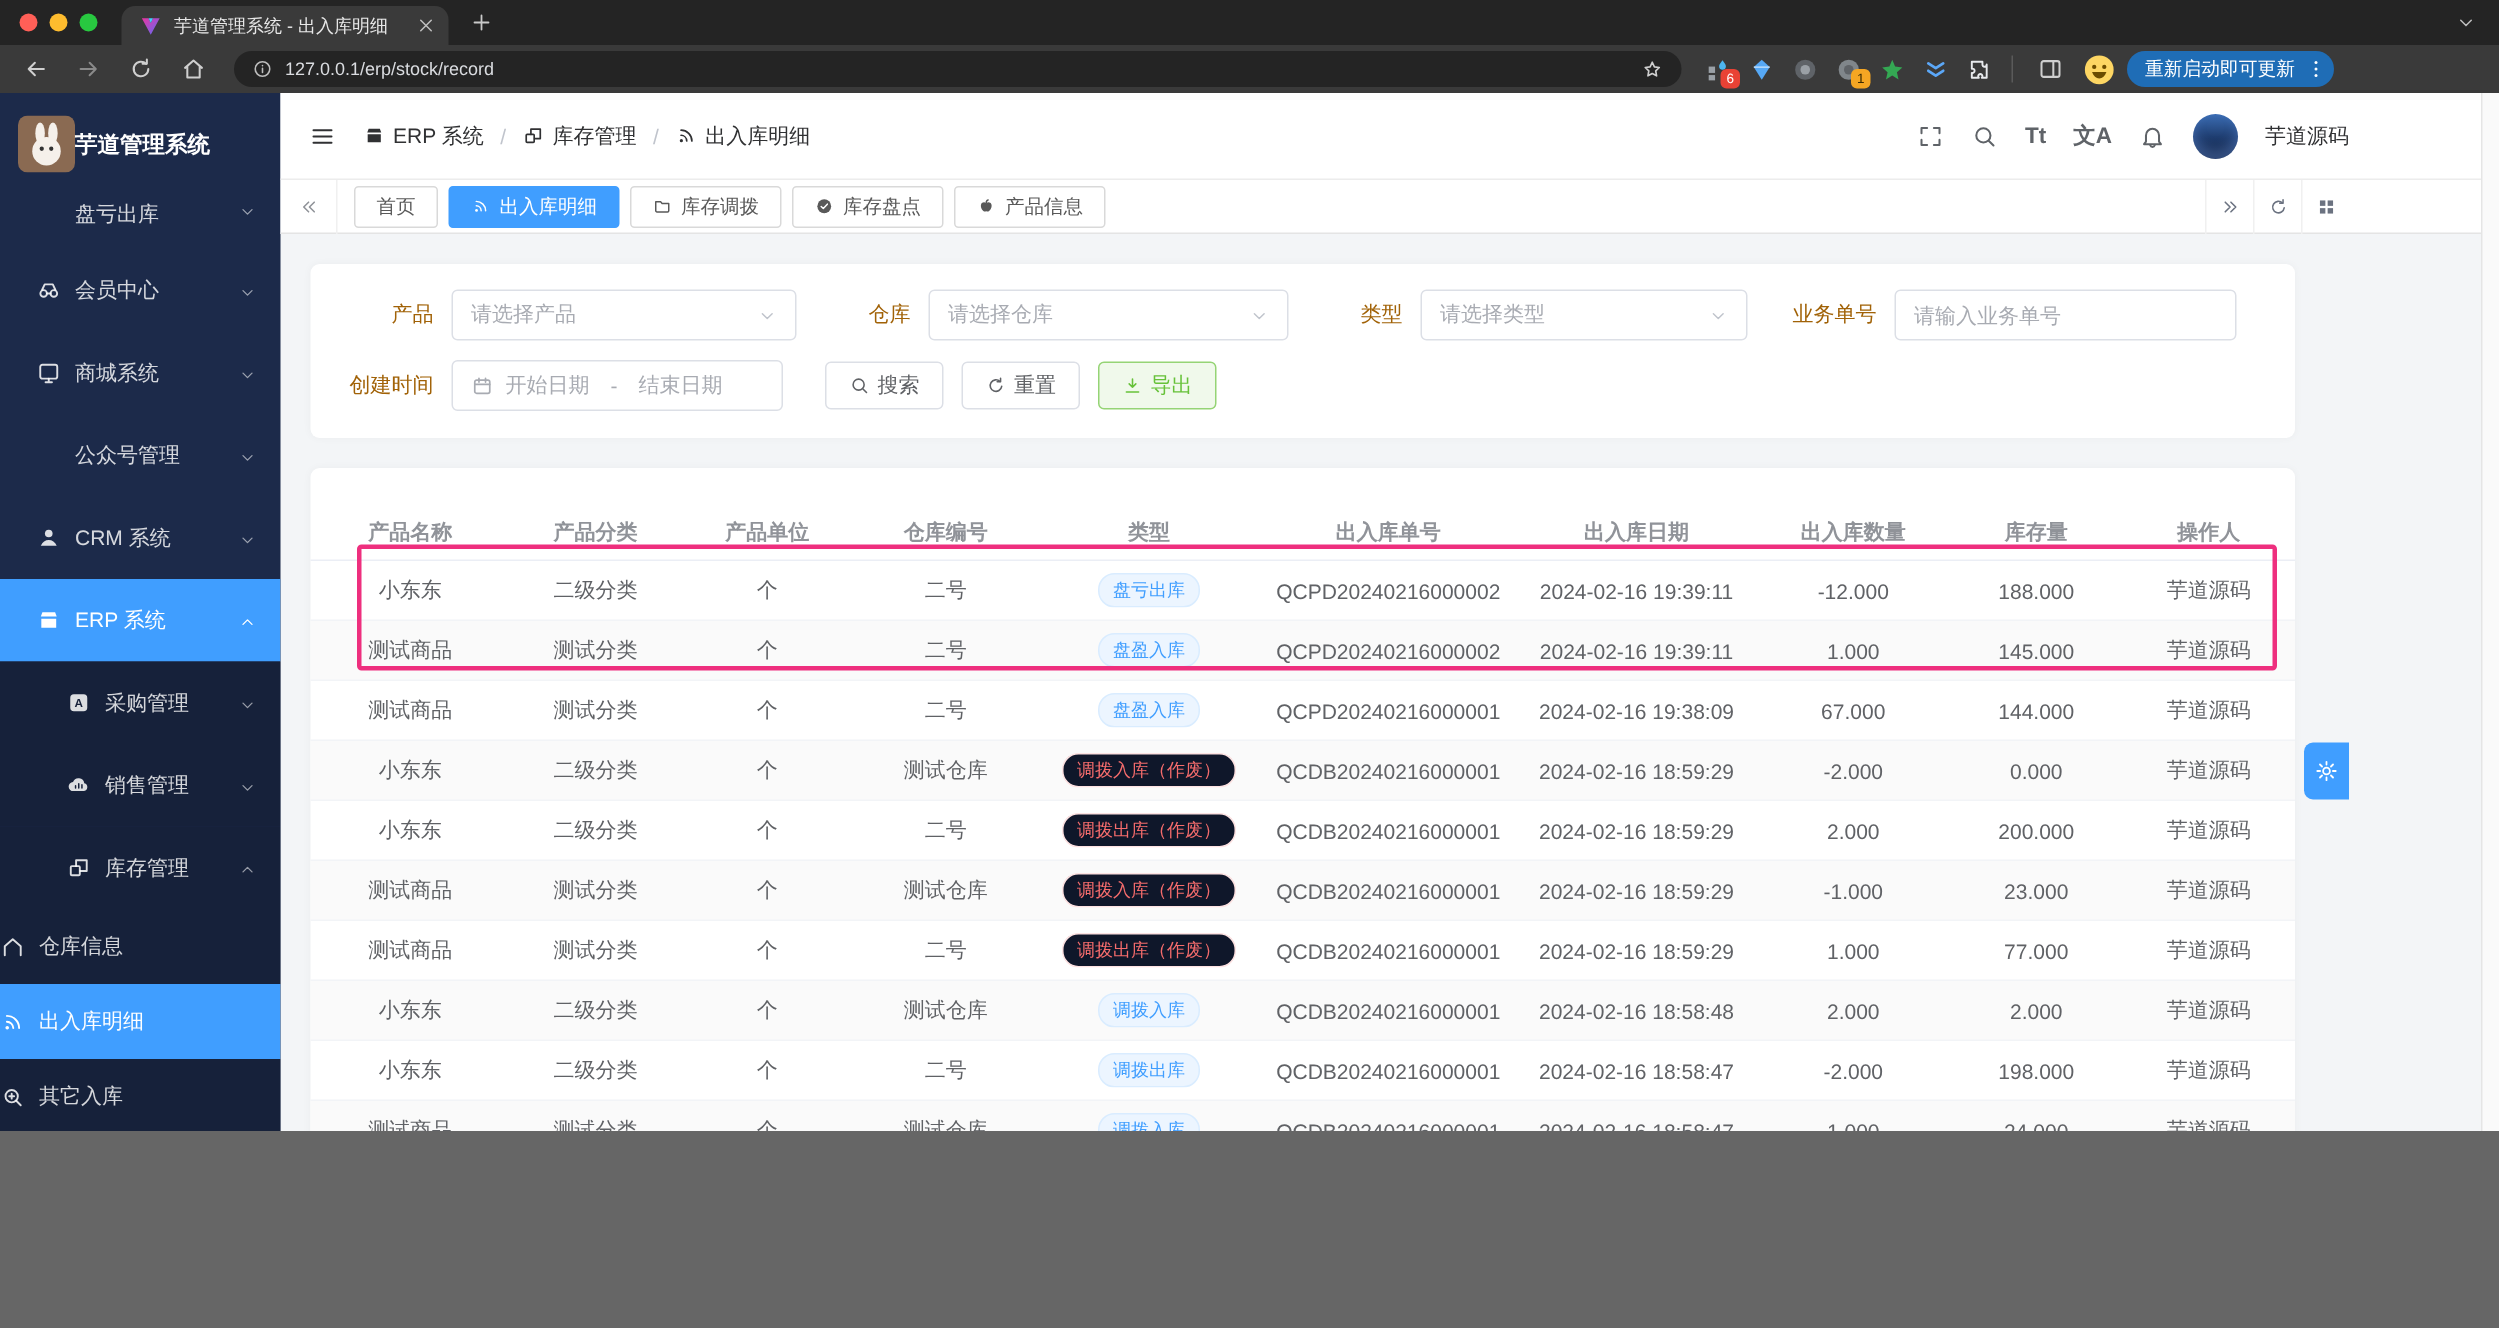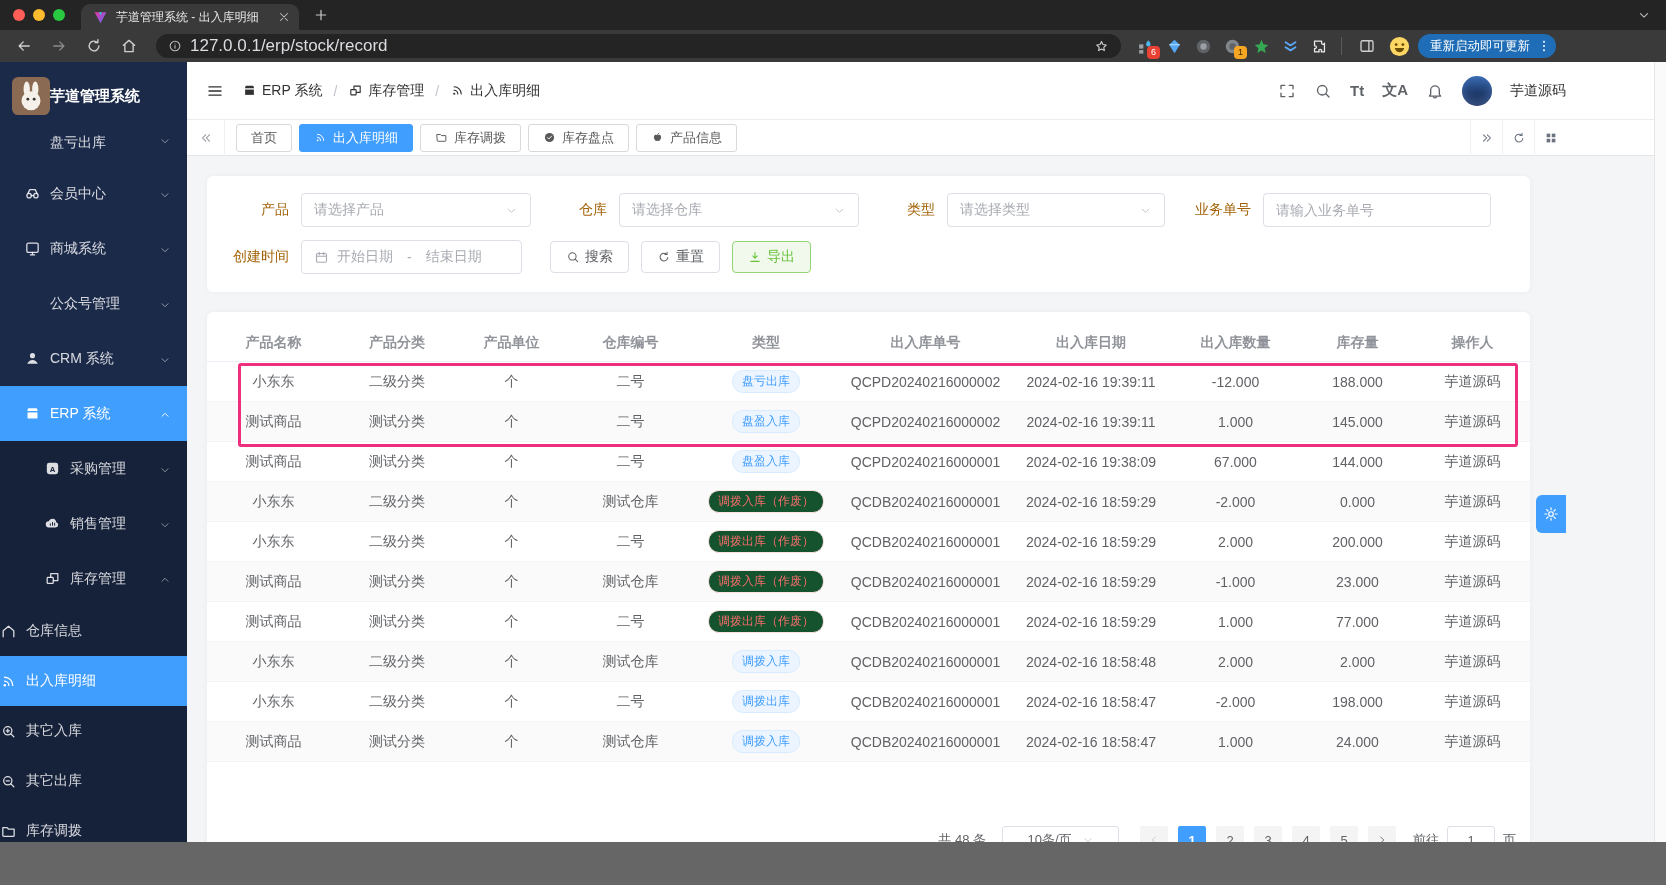--- a/index.html
+++ b/index.html
@@ -1,35 +1,35 @@
 <!DOCTYPE html>
 <html><head>
 <meta charset="utf-8">
 <style>
   *{margin:0;padding:0;box-sizing:border-box}
   body{font-family:"Liberation Sans","DejaVu Sans",sans-serif;background:#666}
-  .screen{position:relative;width:1666px;height:842px;overflow:hidden;background:#f3f5f7}
+  .screen{position:relative;width:1666px;height:754px;overflow:hidden;background:#f3f5f7}
   [data-icon]{display:inline-flex;align-items:center;justify-content:center}
   [data-icon] svg{width:100%;height:100%;display:block}
 
   
   .tabstrip{height:30px;background:#242424;display:flex;align-items:center;position:relative}
   .traffic{display:flex;gap:8px;padding:0 16px 0 13px}
   .light{width:12px;height:12px;border-radius:50%}
   .l-red{background:#ff5f57}.l-yellow{background:#febc2e}.l-green{background:#28c840}
   .btab{width:218px;height:26px;margin-top:4px;background:#3a3a3a;border-radius:9px 9px 0 0;display:flex;align-items:center;gap:8px;padding:0 8px 0 12px;color:#e8e8e8;font-size:12px}
   .favicon{width:15px;height:15px;flex:0 0 15px}
   .btab-title{flex:1;white-space:nowrap;overflow:hidden;text-overflow:ellipsis}
   .btab-close{width:14px;height:14px;color:#bdbdbd}
   .newtab{width:16px;height:16px;color:#c9c9c9;margin-left:14px}
   .tabsearch{position:absolute;right:14px;top:8px;width:16px;height:14px;color:#bdbdbd}
   .toolbar{height:32px;background:#3a3a3a;display:flex;align-items:center;padding:0 10px;gap:7px}
   .nav-ic{width:18px;height:18px;color:#cfcfcf;flex:0 0 18px;margin:0 5px}
   .nav-ic.dis{color:#8a8a8a}
-  .omnibox{flex:1;height:24px;background:#242424;border-radius:13px;display:flex;align-items:center;padding:0 12px;gap:8px;color:#dadce0;font-size:17px;margin:0 6px}
+  .omnibox{flex:1;height:24px;background:#242424;border-radius:13px;display:flex;align-items:center;padding:0 12px;gap:8px;color:#dadce0;font-size:12px;margin:0 6px}
   .omni-info{width:14px;height:14px;color:#bdbdbd}
   .omni-url{flex:1;white-space:nowrap;overflow:hidden}
   .omni-star{width:15px;height:15px;color:#cfcfcf}
   .ext{position:relative;width:22px;height:22px;display:flex;align-items:center;justify-content:center}
   .ext svg{width:17px;height:17px}
   .ext-badge{position:absolute;bottom:-2px;right:-4px;min-width:13px;height:13px;border-radius:4px;font-size:9px;line-height:13px;text-align:center;color:#fff;padding:0 2px}
   .b-red{background:#e94235}.b-orange{background:#f5a623;color:#3a2a00}
   .tool-sep{width:1px;height:18px;background:#5a5a5a;margin:0 4px}
   .avatar-smiley{width:23px;height:23px}
   .update-pill{height:24px;background:#1f6db6;border-radius:13px;display:flex;align-items:center;gap:6px;padding:0 4px 0 12px;color:#fff;font-size:12.5px;margin-right:100px;white-space:nowrap}
@@ -98,31 +98,31 @@
   .fchev{width:13px;height:13px;color:#c0c4cc;flex:0 0 13px}
   .fcal{width:15px;height:15px;color:#a8abb2;flex:0 0 15px;margin-right:8px}
   .date-sep{margin:0 14px;color:#a8abb2}
   .fbtn{height:32px;border:1px solid #dcdfe6;border-radius:4px;background:#fff;display:flex;align-items:center;gap:5px;padding:0 15px;font-size:14px;color:#606266;cursor:pointer;white-space:nowrap}
   .fbtn .bic{width:14px;height:14px}
   .fbtn.export{background:#f0f9eb;border-color:#95d475;color:#67c23a}
   input.fbox{color:#606266}
   input.fbox::placeholder{color:#a8abb2}
 
   
-  .table-card{margin-top:20px;height:554px;position:relative;padding-top:12px}
+  .table-card{margin-top:20px;height:554px;position:relative;padding-top:24px}
   .thead{display:flex;height:38px;align-items:center;border-bottom:1px solid #ebeef5}
   .hcell{font-size:14px;color:#909399;font-weight:bold;text-align:center;white-space:nowrap}
   .trow{display:flex;height:40px;align-items:center;border-bottom:1px solid #f2f4f7}
   .trow.stripe{background:#fafafa}
   .cell{font-size:14px;color:#606266;text-align:center;white-space:nowrap;overflow:hidden}
   .c0{width:133px}.c1{width:114px}.c2{width:115px}.c3{width:123px}.c4{width:148px}
   .c5{width:171px}.c6{width:160px}.c7{width:129px}.c8{width:115px}.c9{width:115px}
   .badge{display:inline-block;padding:3px 9px;font-size:12px;border-radius:11px;border:1px solid;line-height:1.3;white-space:nowrap}
   .badge.blue{color:#409eff;background:#ecf5ff;border-color:#d9ecff}
-  .badge.red{color:#f56c6c;background:#14532d;border-color:#fde2e2}
+  .badge.red{color:#f56c6c;background:#0f172a;border-color:#fde2e2}
   .highlight-box{position:absolute;left:31px;top:51px;width:1280px;height:84px;border:3px solid #ee2f7e;border-radius:3px;pointer-events:none;z-index:5}
 
   
   .pagination{position:absolute;right:14px;bottom:12px;display:flex;align-items:center;font-size:13px;color:#606266}
   .pg-total{margin-right:16px;white-space:nowrap}
   .pg-size{width:117px;height:28px;border:1px solid #dcdfe6;border-radius:3px;display:flex;align-items:center;justify-content:center;gap:10px;margin-right:16px;cursor:pointer}
   .pg-size-chev{width:12px;height:12px;color:#c0c4cc}
   .pg-btn{min-width:28px;height:28px;background:#f4f4f5;border-radius:2px;display:inline-flex;align-items:center;justify-content:center;margin:0 5px;cursor:pointer;color:#606266}
   .pg-btn.pg-prev{color:#c0c4cc}
   .pg-btn span{width:12px;height:12px}

